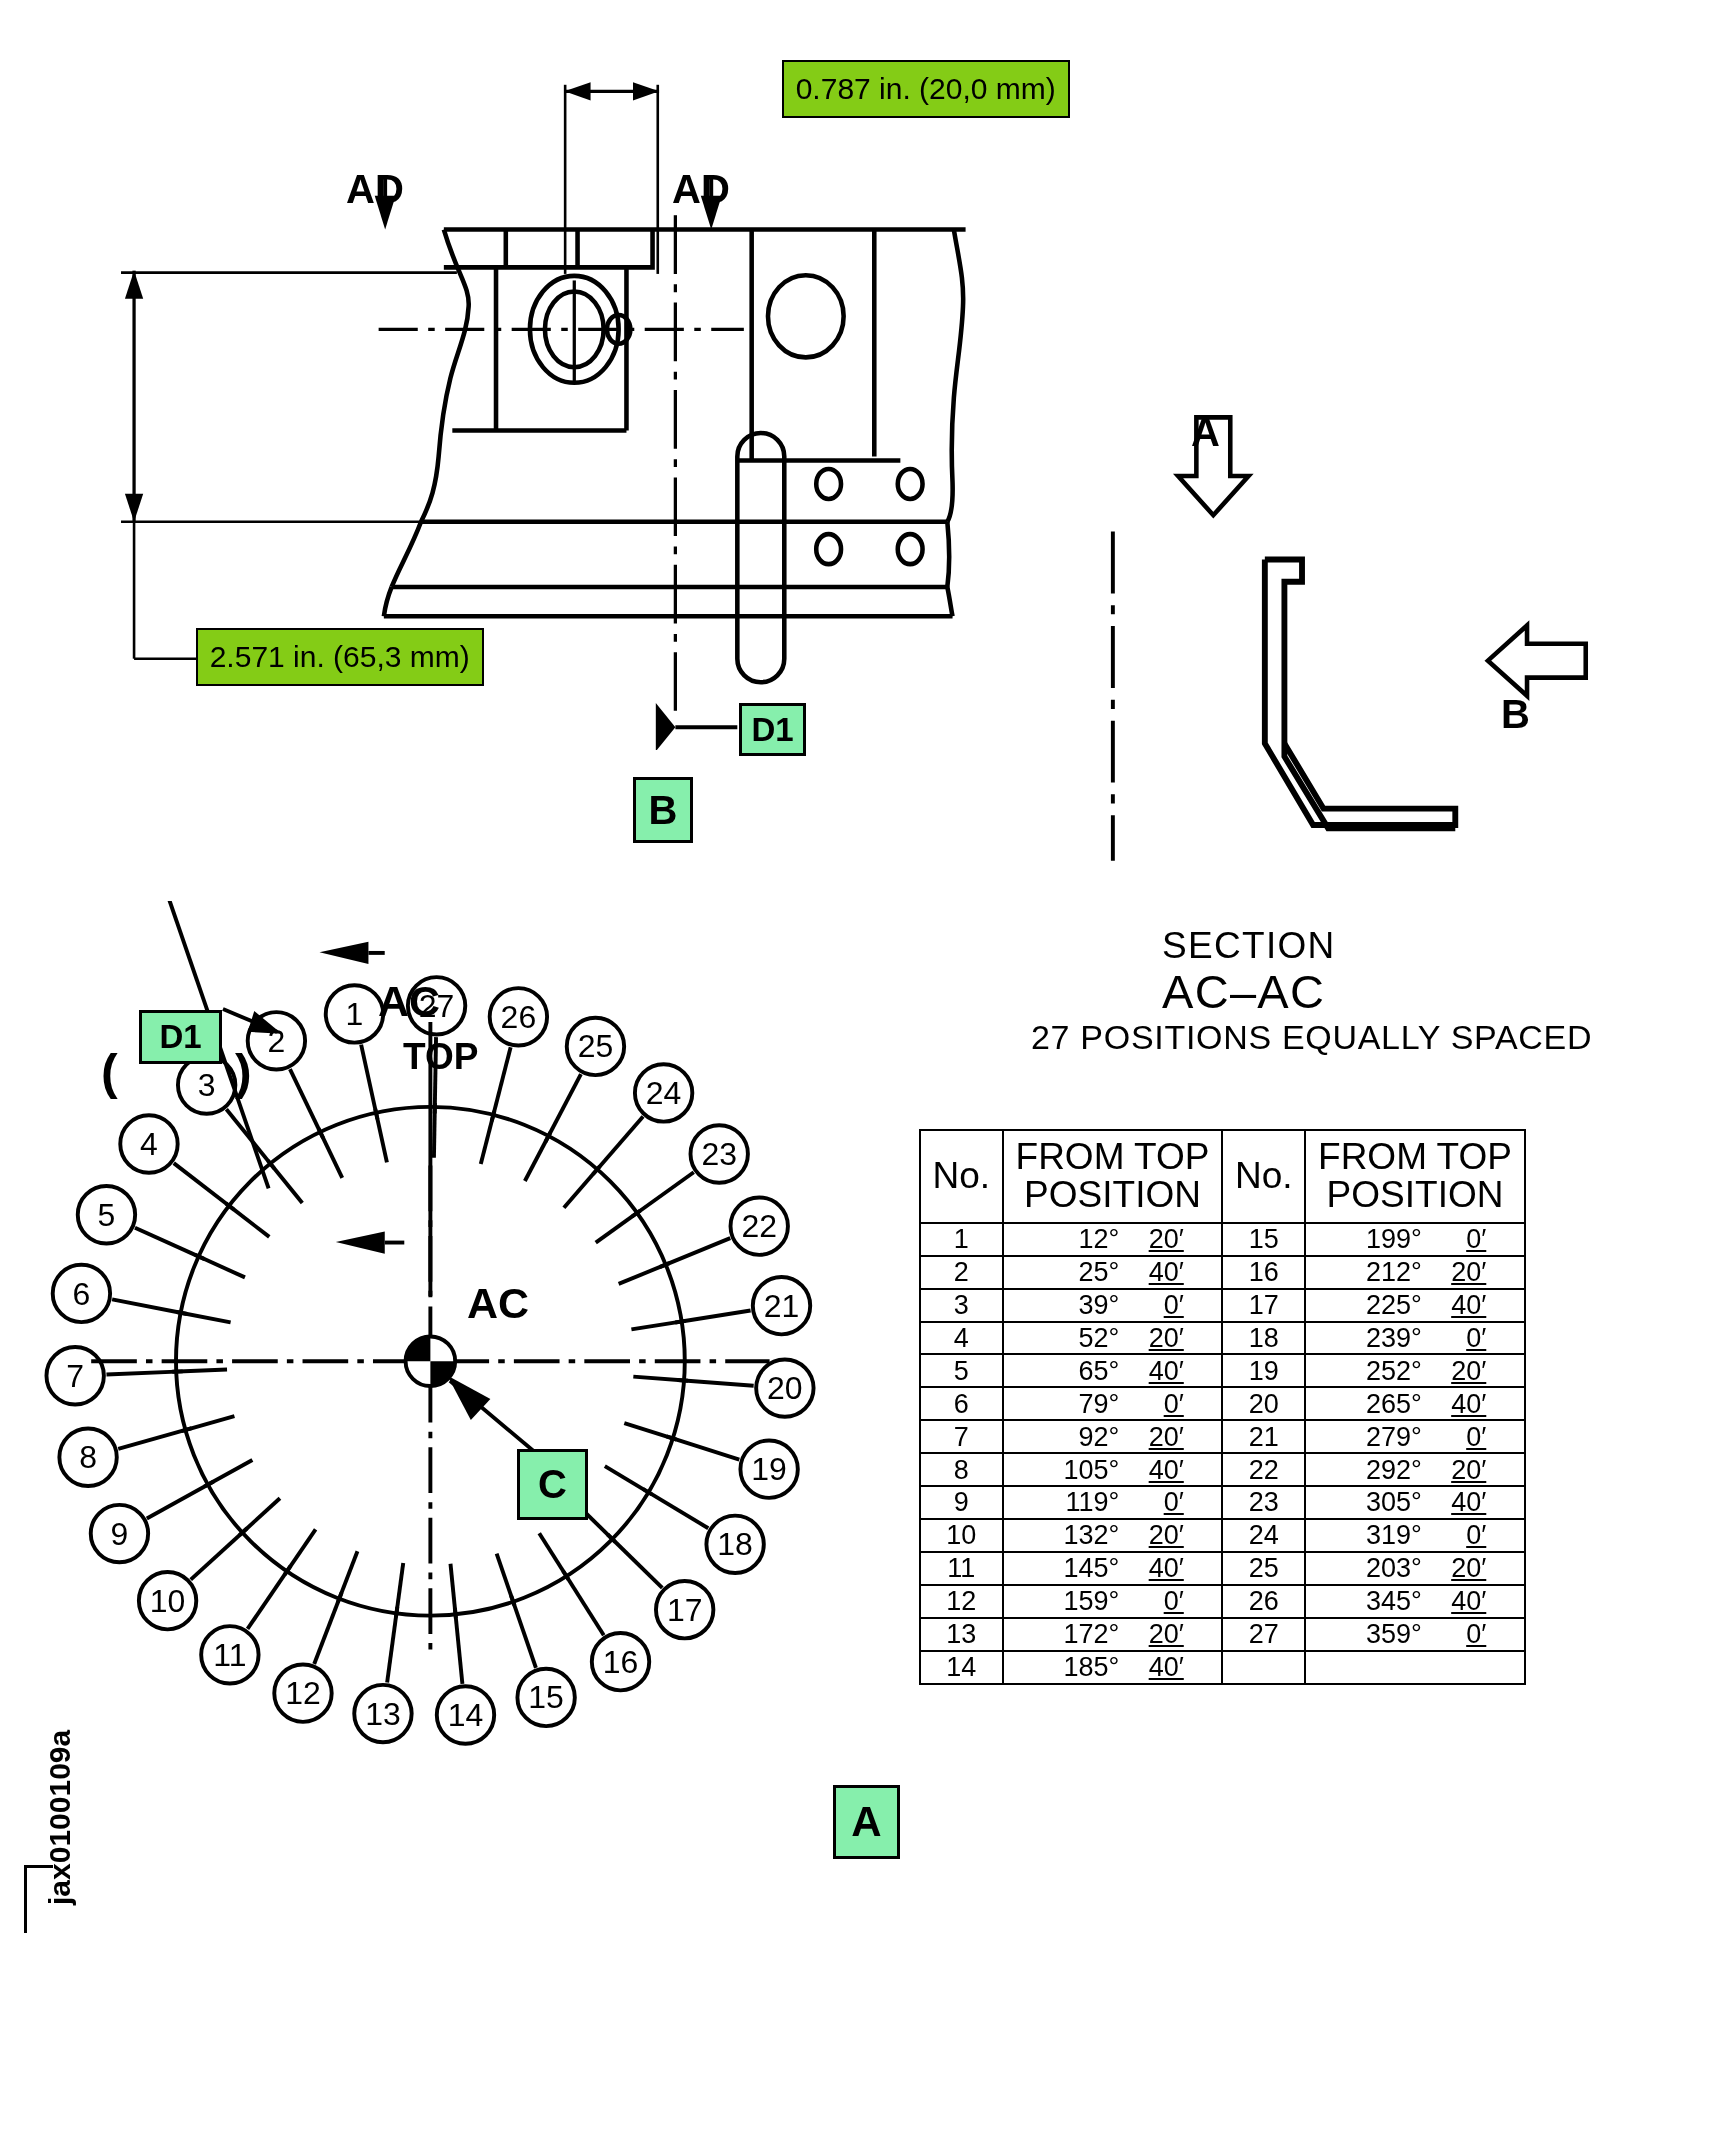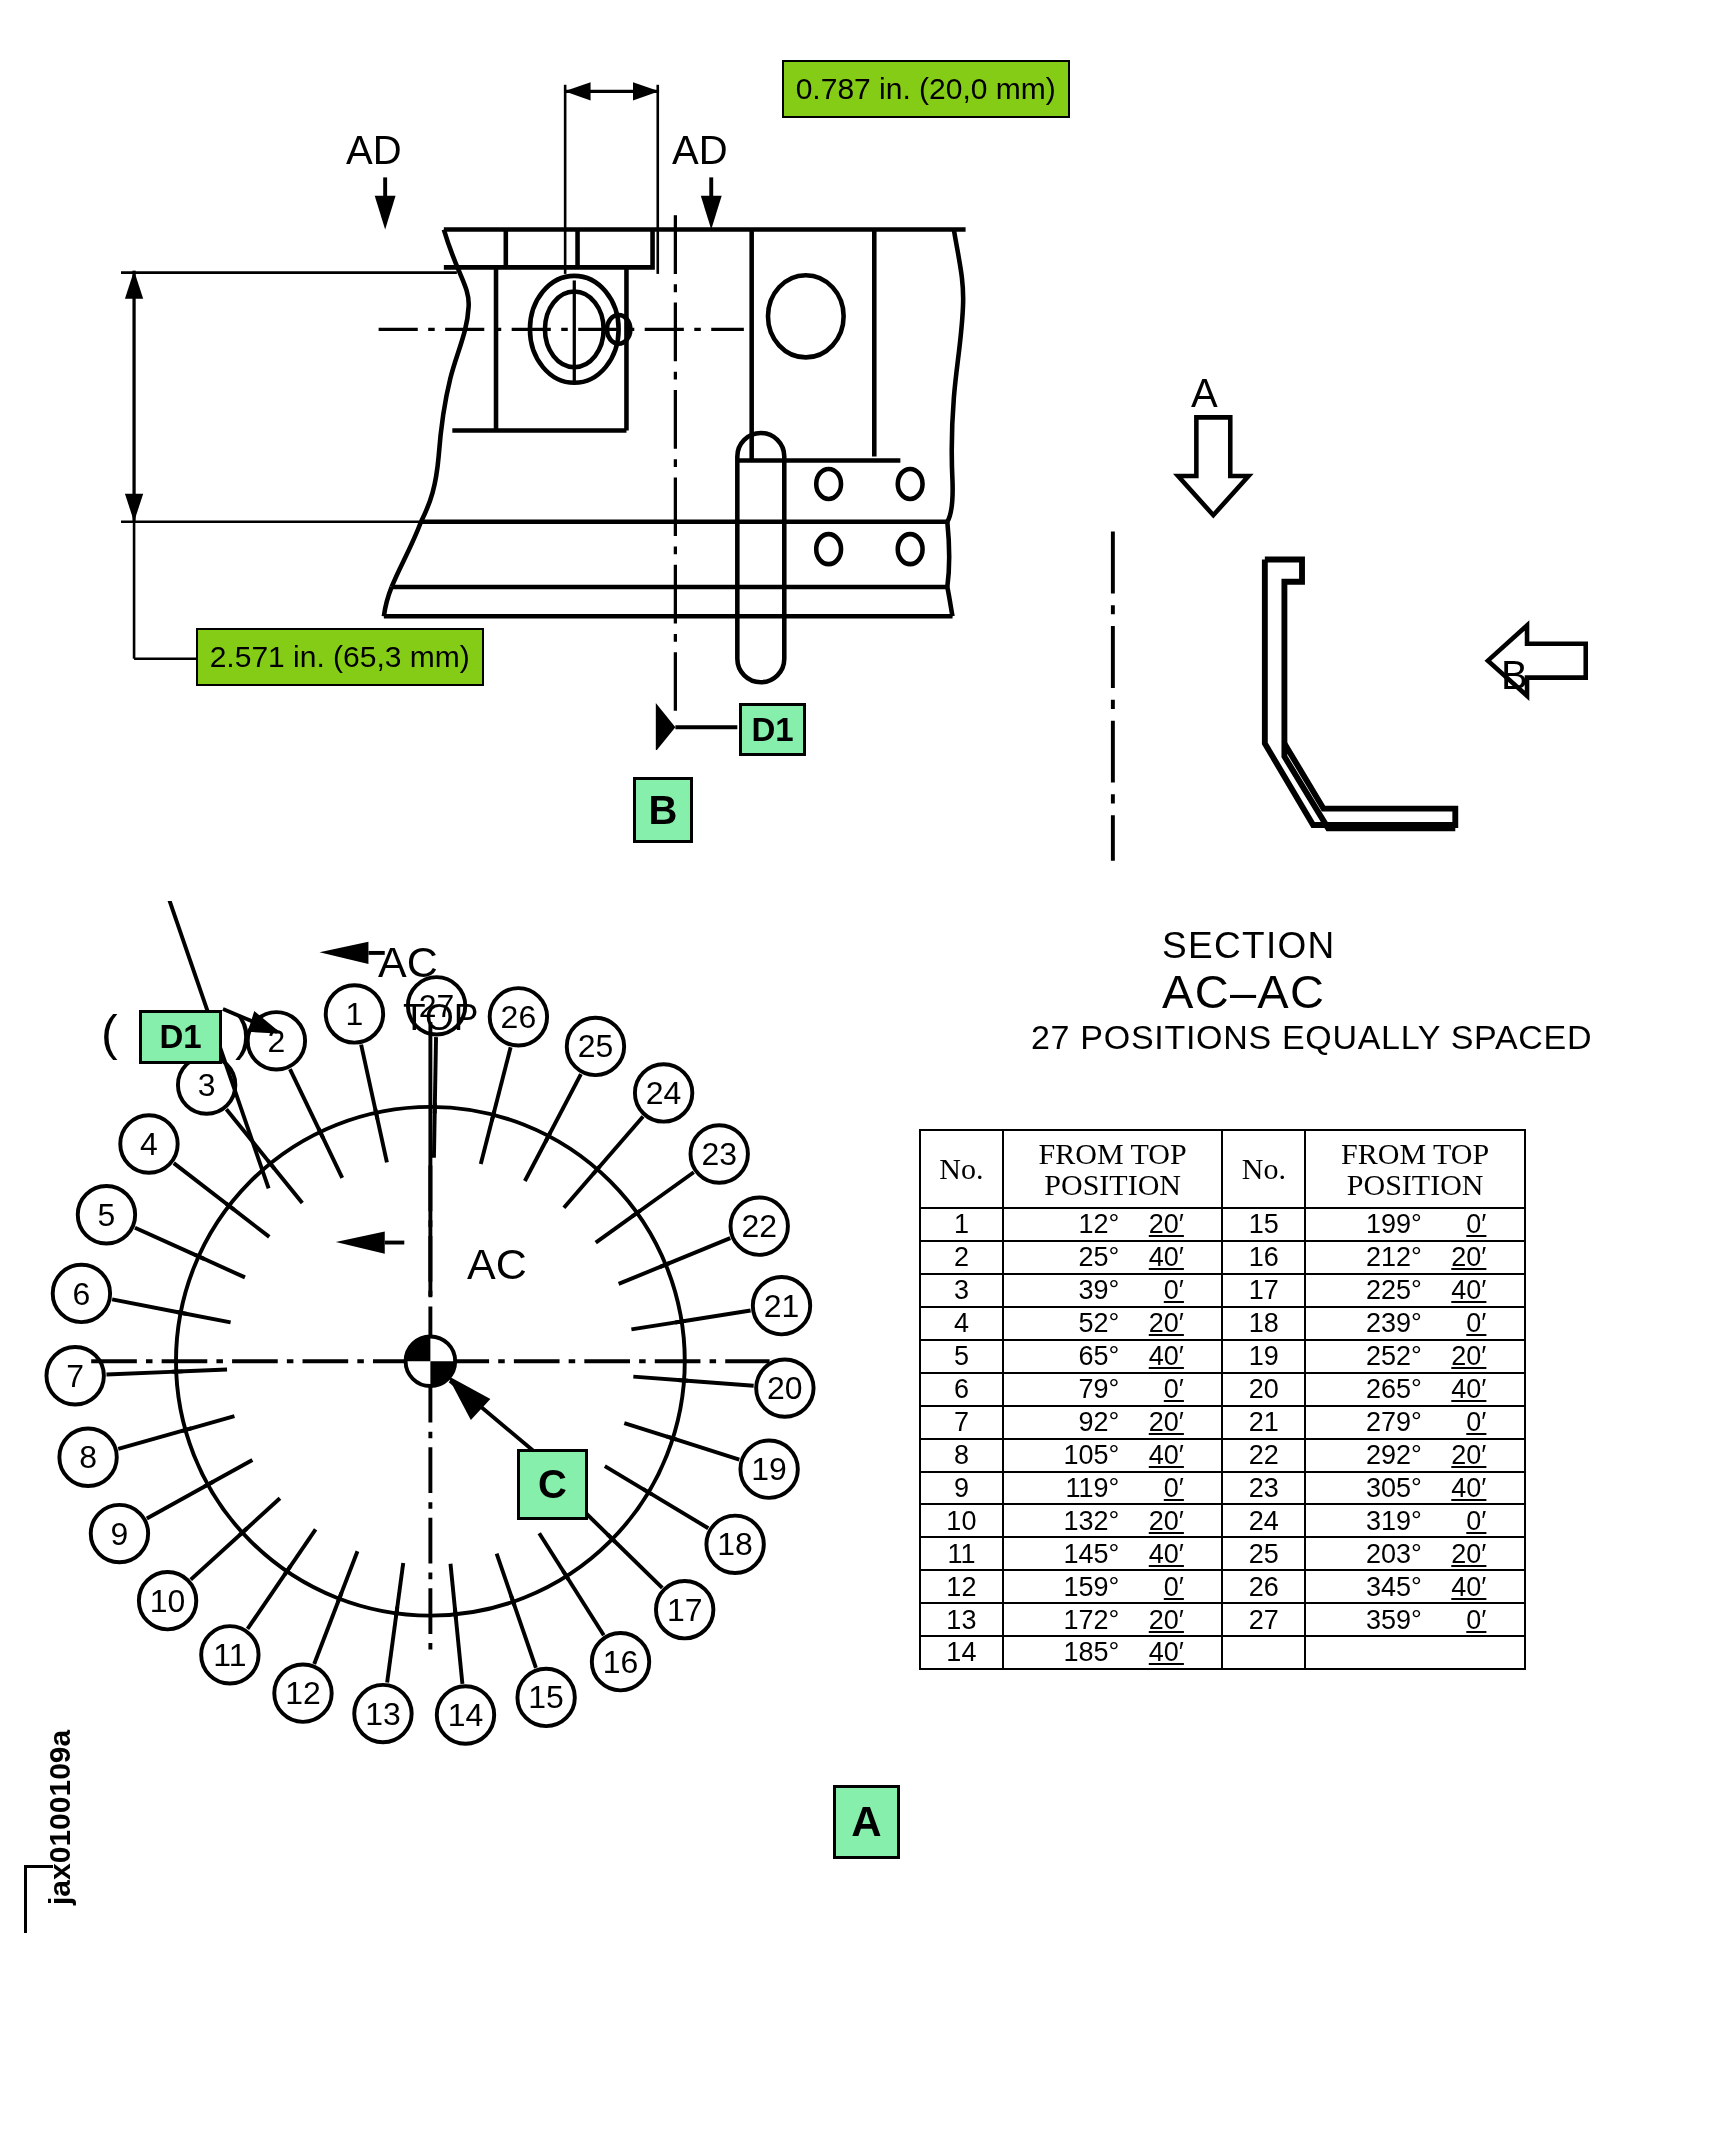--- a/index.html
+++ b/index.html
@@ -1,32 +1,32 @@
 <!DOCTYPE html>
 <html style="font-size:10.4px"><head>
 <meta charset="utf-8">
 <style>
   html,body{margin:0;padding:0;background:#fff;}
   body{width:1732px;height:2129px;position:relative;
        font-family:"Liberation Sans", sans-serif;color:#000;overflow:hidden;}
   .abs{position:absolute;}
   svg{display:block;}
-  .lbl{position:absolute;font-weight:normal;white-space:nowrap;}
+  .lbl{position:absolute;font-weight:bold;white-space:nowrap;margin-top:39px;}
   .dimbox{position:absolute;border:2.6px solid #000;background:#84cc16;
           display:flex;align-items:center;justify-content:center;
           font-size:30px;white-space:nowrap;padding:3.9px 11.7px;}
   .sqbox{position:absolute;border:3.9px solid #000;background:#86efac;
          display:flex;align-items:center;justify-content:center;
          font-weight:bold;}
   .noteline{position:absolute;white-space:nowrap;text-align:left;}
   
   #postable{position:absolute;border-collapse:collapse;background:#fff;}
   #postable td,#postable th{border:2px solid #000;text-align:center;
       font-size:27px;font-weight:normal;padding:1.3px 2.6px;line-height:1.05;}
-  #postable thead th{font-size:30px;padding:6.5px 3.9px;font-family:Liberation Serif, serif;}
+  #postable thead th{font-size:37px;padding:6.5px 3.9px;}
   #postable .cno{width:75px;}
   #postable .cpos{width:215px;}
   .deg{display:inline-block;min-width:78px;text-align:right;}
   .min{display:inline-block;min-width:57px;text-align:right;text-decoration:underline;}
   .vertcode{position:absolute;transform:rotate(-90deg);transform-origin:left top;
             font-size:30px;font-weight:bold;white-space:nowrap;}
 </style>
 </head>
 <body>
 

